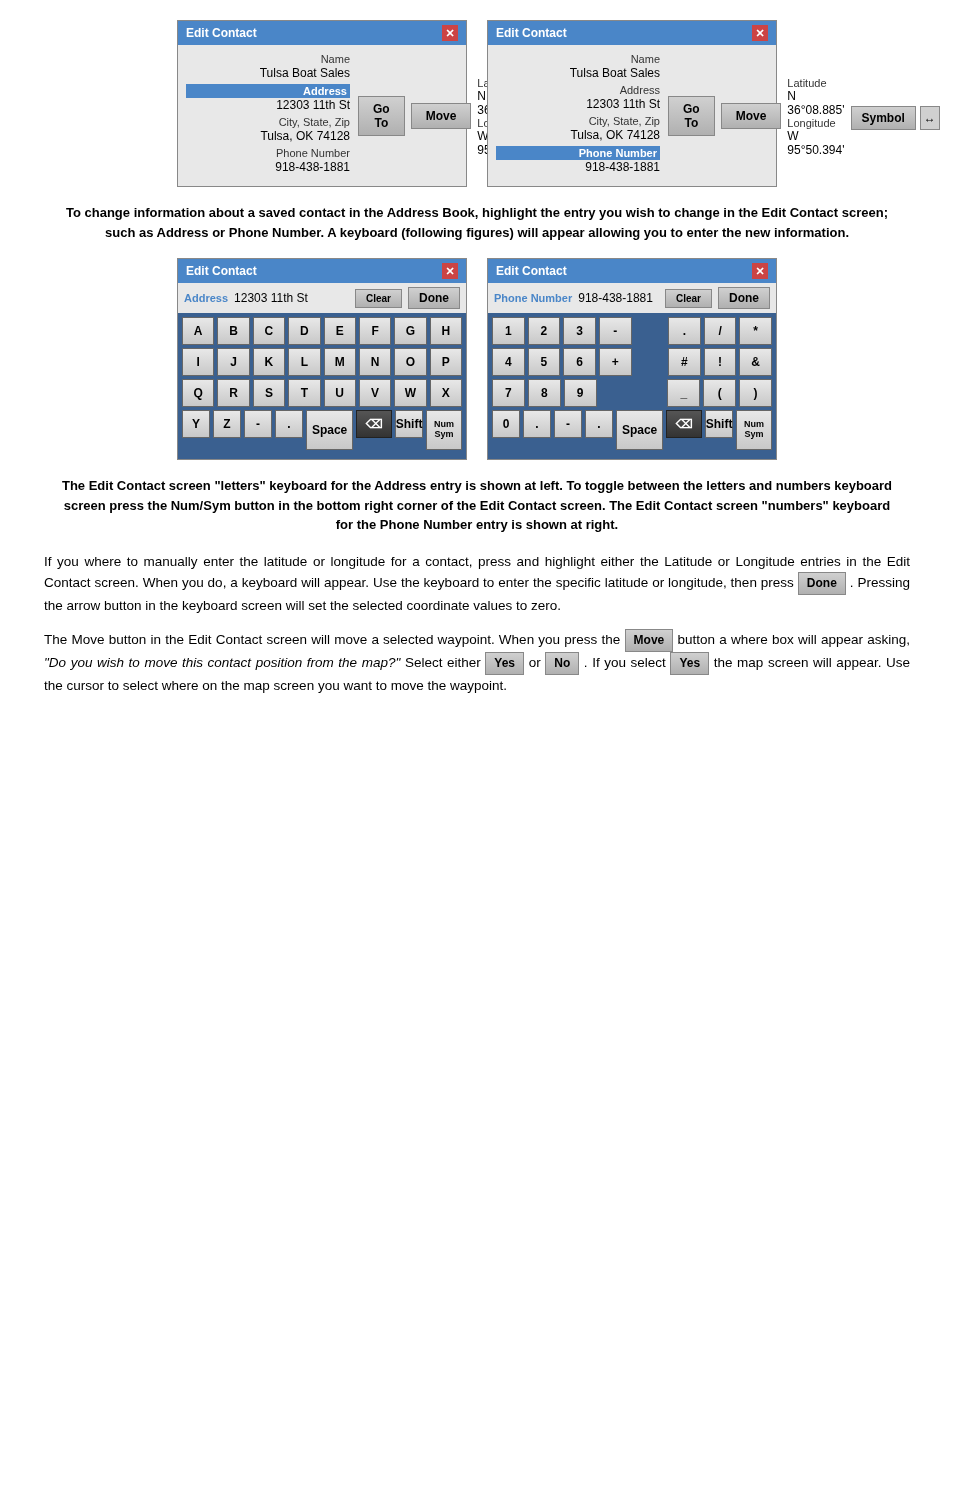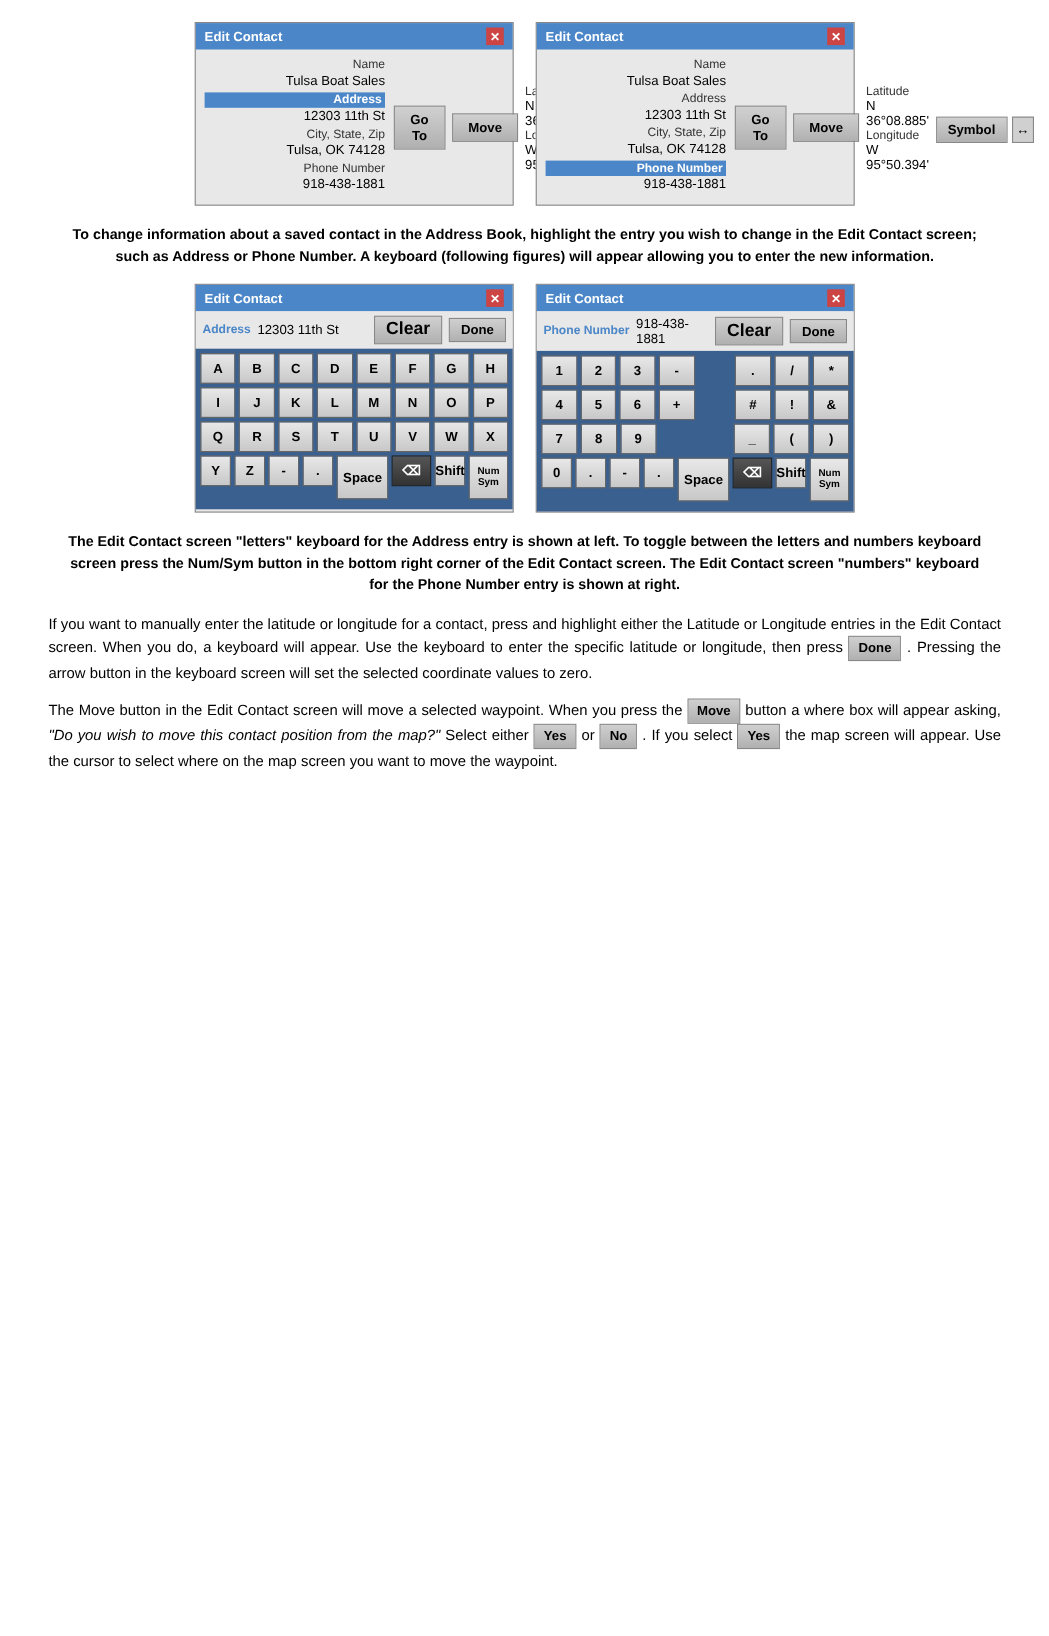--- a/index.html
+++ b/index.html
@@ -195,21 +195,21 @@
 
     .kp-field-value {
       font-size: 12px;
       flex: 1;
     }
 
     .kp-clear-btn {
       background: linear-gradient(to bottom, #d0d0d0, #b0b0b0);
       border: 1px solid #888;
       padding: 3px 10px;
-      font-size: 16px;
+      font-size: 10px;
       font-weight: bold;
       cursor: pointer;
     }
 
     .kp-done-btn {
       background: linear-gradient(to bottom, #d0d0d0, #b0b0b0);
       border: 1px solid #888;
       padding: 3px 10px;
       font-size: 12px;
       font-weight: bold;
@@ -510,21 +510,21 @@
           <div class="kb-key-numsym">Num<br>Sym</div>
         </div>
       </div>
     </div>
 
   </div>
 
   <div class="desc-text2">The Edit Contact screen "letters" keyboard for the Address entry is shown at left. To toggle between the letters and numbers keyboard screen press the Num/Sym button in the bottom right corner of the Edit Contact screen. The Edit Contact screen "numbers" keyboard for the Phone Number entry is shown at right.</div>
 
   <p class="body-text">
-    <span>If you want to manually enter the latitude or longitude for a contact, press and highlight either the Latitude or Longitude entries in the Edit Contact screen. When you do, a keyboard will appear. Use the keyboard to enter the specific latitude or longitude, then press</span>
+    <span>If you where to manually enter the latitude or longitude for a contact, press and highlight either the Latitude or Longitude entries in the Edit Contact screen. When you do, a keyboard will appear. Use the keyboard to enter the specific latitude or longitude, then press</span>
     <span class="inline-btn">Done</span>
     <span>. Pressing the arrow button in the keyboard screen will set the selected coordinate values to zero.</span>
   </p>
 
   <p class="body-text">
     <span>The Move button in the Edit Contact screen will move a selected waypoint. When you press the</span>
     <span class="inline-btn">Move</span>
     <span>button a where box will appear asking,</span>
     <span class="italic-text">"Do you wish to move this contact position from the map?"</span>
     <span>Select either</span>

